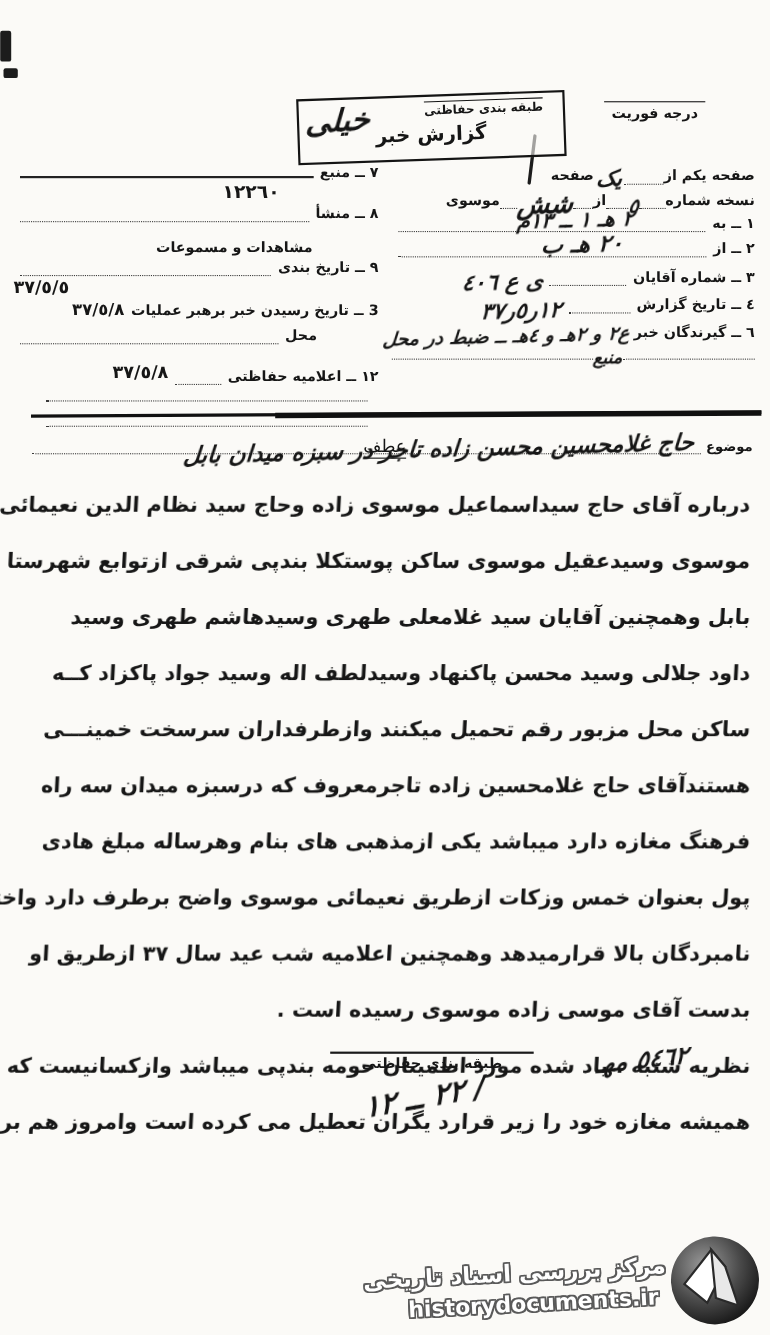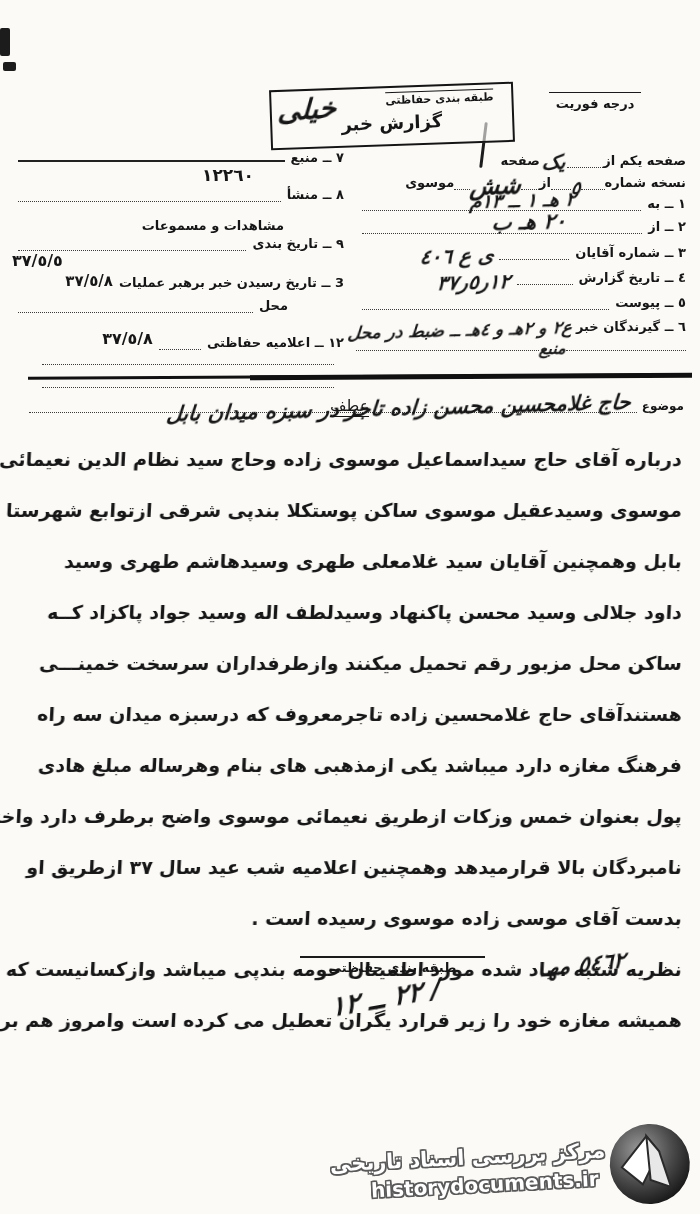--- a/index.html
+++ b/index.html
@@ -82,24 +82,20 @@
     </div>
     <div class="row nw" style="margin-bottom:10px;">
       <span class="lbl"><span>٣</span> ــ <span>شماره آقایان</span></span>
       <span class="dots" style="width:70px;margin:0 6px;"></span>
       <span class="hw" style="font-size:20px;margin-bottom:-8px;">ى ع ٤٠٦</span>
     </div>
     <div class="row nw" style="margin-bottom:10px;">
       <span class="lbl"><span>٤</span> ــ <span>تاریخ گزارش</span></span>
       <span class="dots" style="width:56px;margin:0 6px;"></span>
       <span class="hw" style="font-size:20px;margin-bottom:-9px;">١٢ر٥ر٣٧</span>
-    </div>
-    <div class="row nw" style="margin-bottom:9px;">
-      <span class="lbl"><span>٥</span> ــ <span>پیوست</span></span>
-      <span class="dots" style="flex:1;margin:0 6px;"></span>
     </div>
     <div class="row nw" style="margin-bottom:2px;">
       <span class="lbl"><span>٦</span> ــ <span>گیرندگان خبر</span></span>
       <span class="hw" style="font-size:17px;margin:0 4px -6px;">ع٢ و ٢هـ و ٤هـ ــ ضبط در محل</span>
     </div>
     <div class="row nw">
       <span class="dots" style="width:120px;"></span>
       <span class="hw" style="font-size:16px;margin-bottom:-7px;">منبع</span>
       <span class="dots" style="flex:1;"></span>
     </div>

